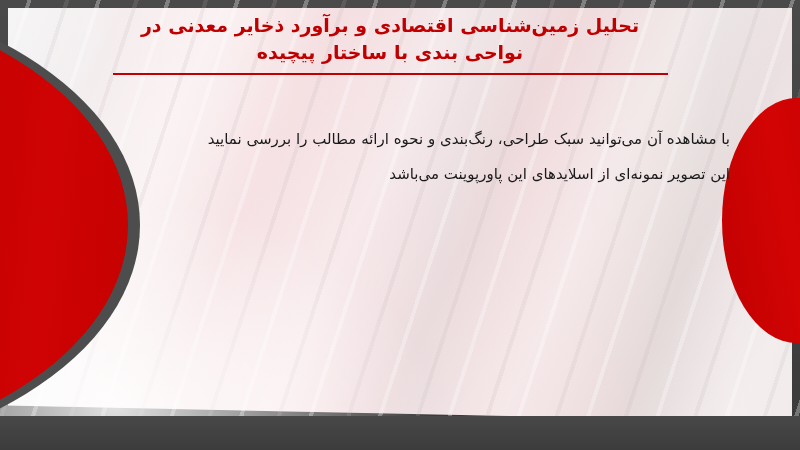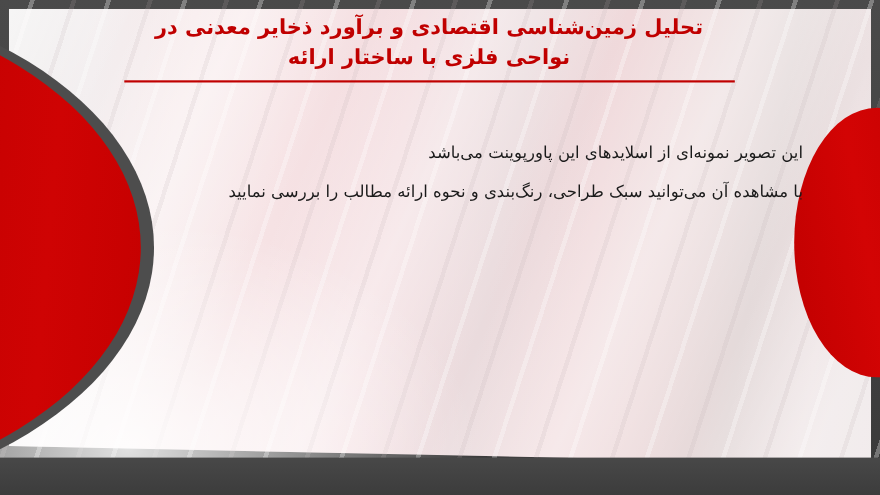--- a/index.html
+++ b/index.html
@@ -178,24 +178,24 @@
   <div class="stripes"></div>
   <div class="glow"></div>
 
   <div class="left-shape-outline"></div>
   <div class="left-shape"></div>
 
   <div class="right-shape"></div>
 
   <div class="title-block">
     <div class="title-line">تحلیل زمین‌شناسی اقتصادی و برآورد ذخایر معدنی در</div>
-    <div class="title-line">نواحی فلزی با ساختار ارائه</div>
+    <div class="title-line">نواحی بندی با ساختار پیچیده</div>
     <div class="title-rule"></div>
   </div>
 
   <div class="body-block">
+    <div class="body-line">با مشاهده آن می‌توانید سبک طراحی، رنگ‌بندی و نحوه ارائه مطالب را بررسی نمایید</div>
     <div class="body-line">این تصویر نمونه‌ای از اسلایدهای این پاورپوینت می‌باشد</div>
-    <div class="body-line">با مشاهده آن می‌توانید سبک طراحی، رنگ‌بندی و نحوه ارائه مطالب را بررسی نمایید</div>
   </div>
 
   <div class="bottom-band"></div>
 
 </div>
 
 </body></html>

